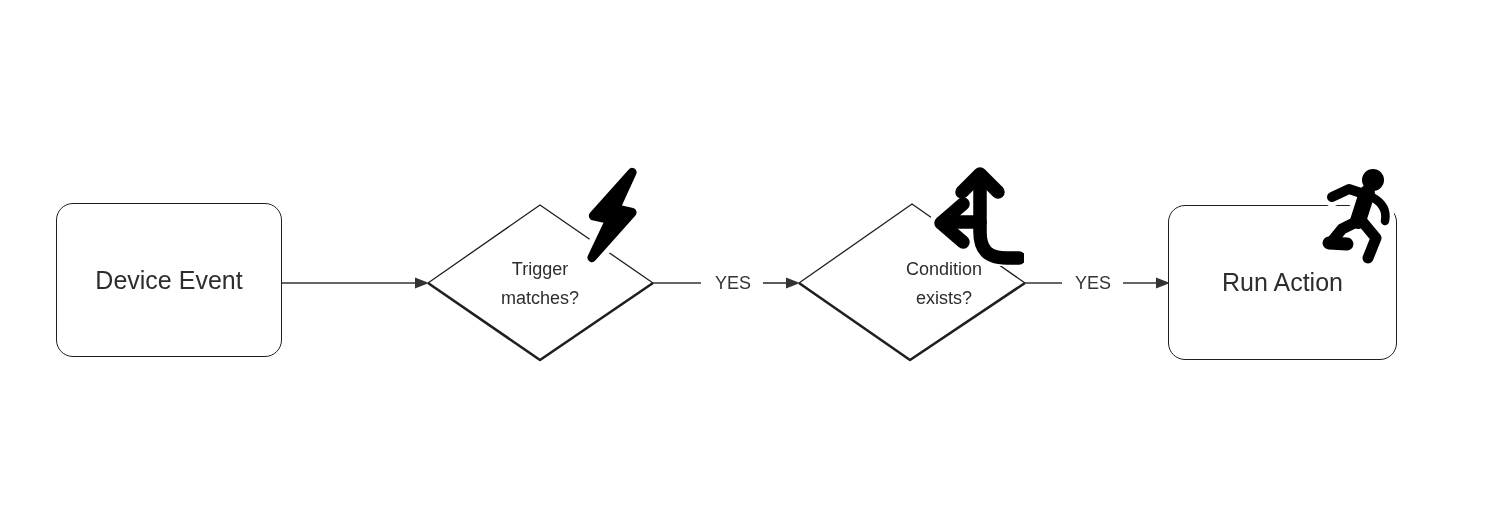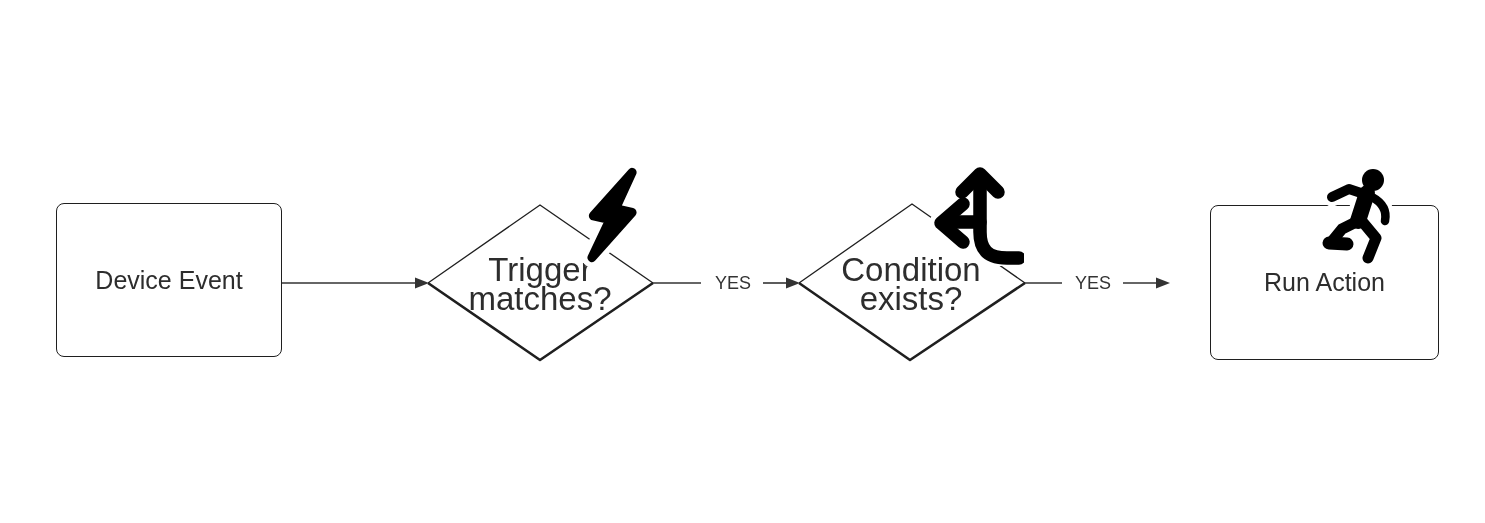--- a/index.html
+++ b/index.html
@@ -11,42 +11,42 @@
     overflow: hidden;
     font-family: "Liberation Sans", "DejaVu Sans", sans-serif;
   }
   .layer { position: absolute; left: 0; top: 0; }
 
   
   .node-rect {
     position: absolute;
     background: #ffffff;
     border: 1.4px solid #1f1f1f;
-    border-radius: 8px;
+    border-radius: 17px;
     display: flex;
     align-items: center;
     justify-content: center;
     font-size: 25px;
     color: #2d2d2d;
     box-sizing: border-box;
   }
   #node-device-event { left: 56px;  top: 203px; width: 226px; height: 154px; }
-  #node-run-action   { left: 1168px; top: 205px; width: 229px; height: 155px; margin-left: 42px; }
+  #node-run-action   { left: 1168px; top: 205px; width: 229px; height: 155px; }
 
   
   .diamond-label {
     position: absolute;
     width: 200px;
     text-align: center;
-    font-size: 33px;
+    font-size: 18px;
     line-height: 29px;
     color: #2d2d2d;
   }
   #label-trigger   { left: 440px; top: 255px; }
-  #label-condition { left: 811px; top: 255px; }
+  #label-condition { left: 844px; top: 255px; }
 
   
   .edge-label {
     position: absolute;
     font-size: 18px;
     line-height: 28px;
     color: #333333;
     text-align: center;
     width: 64px;
   }

